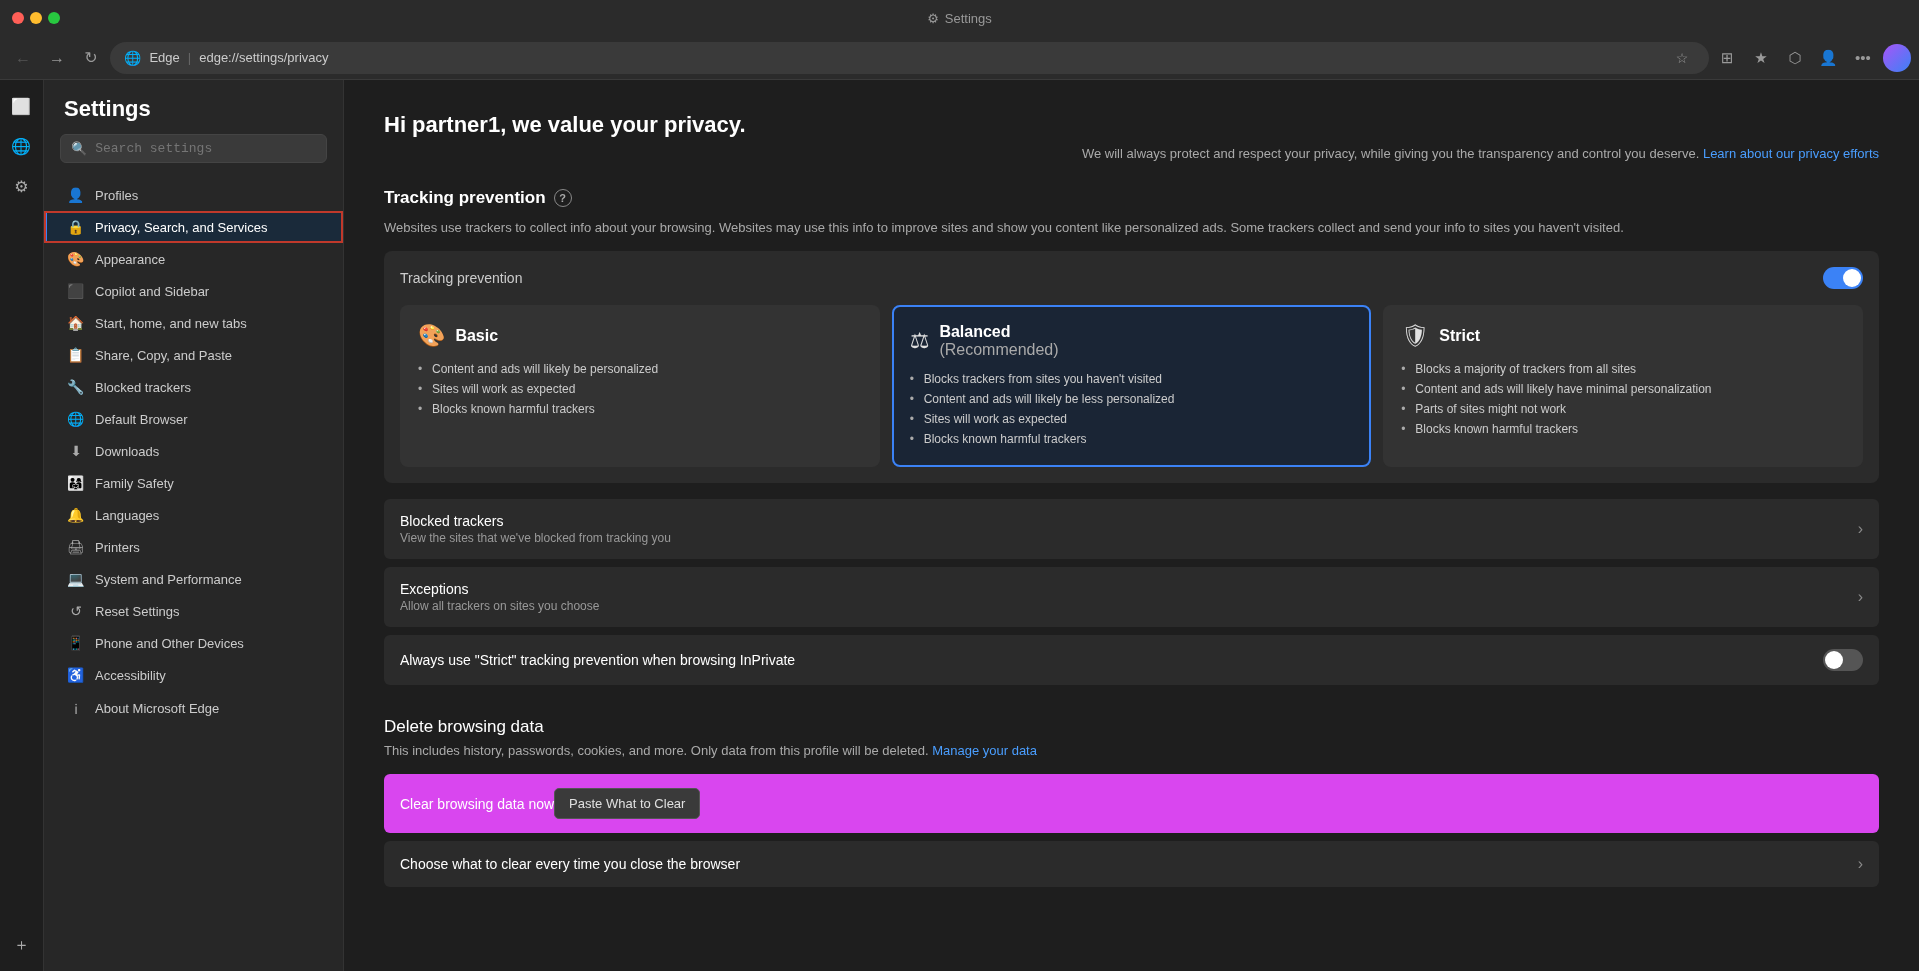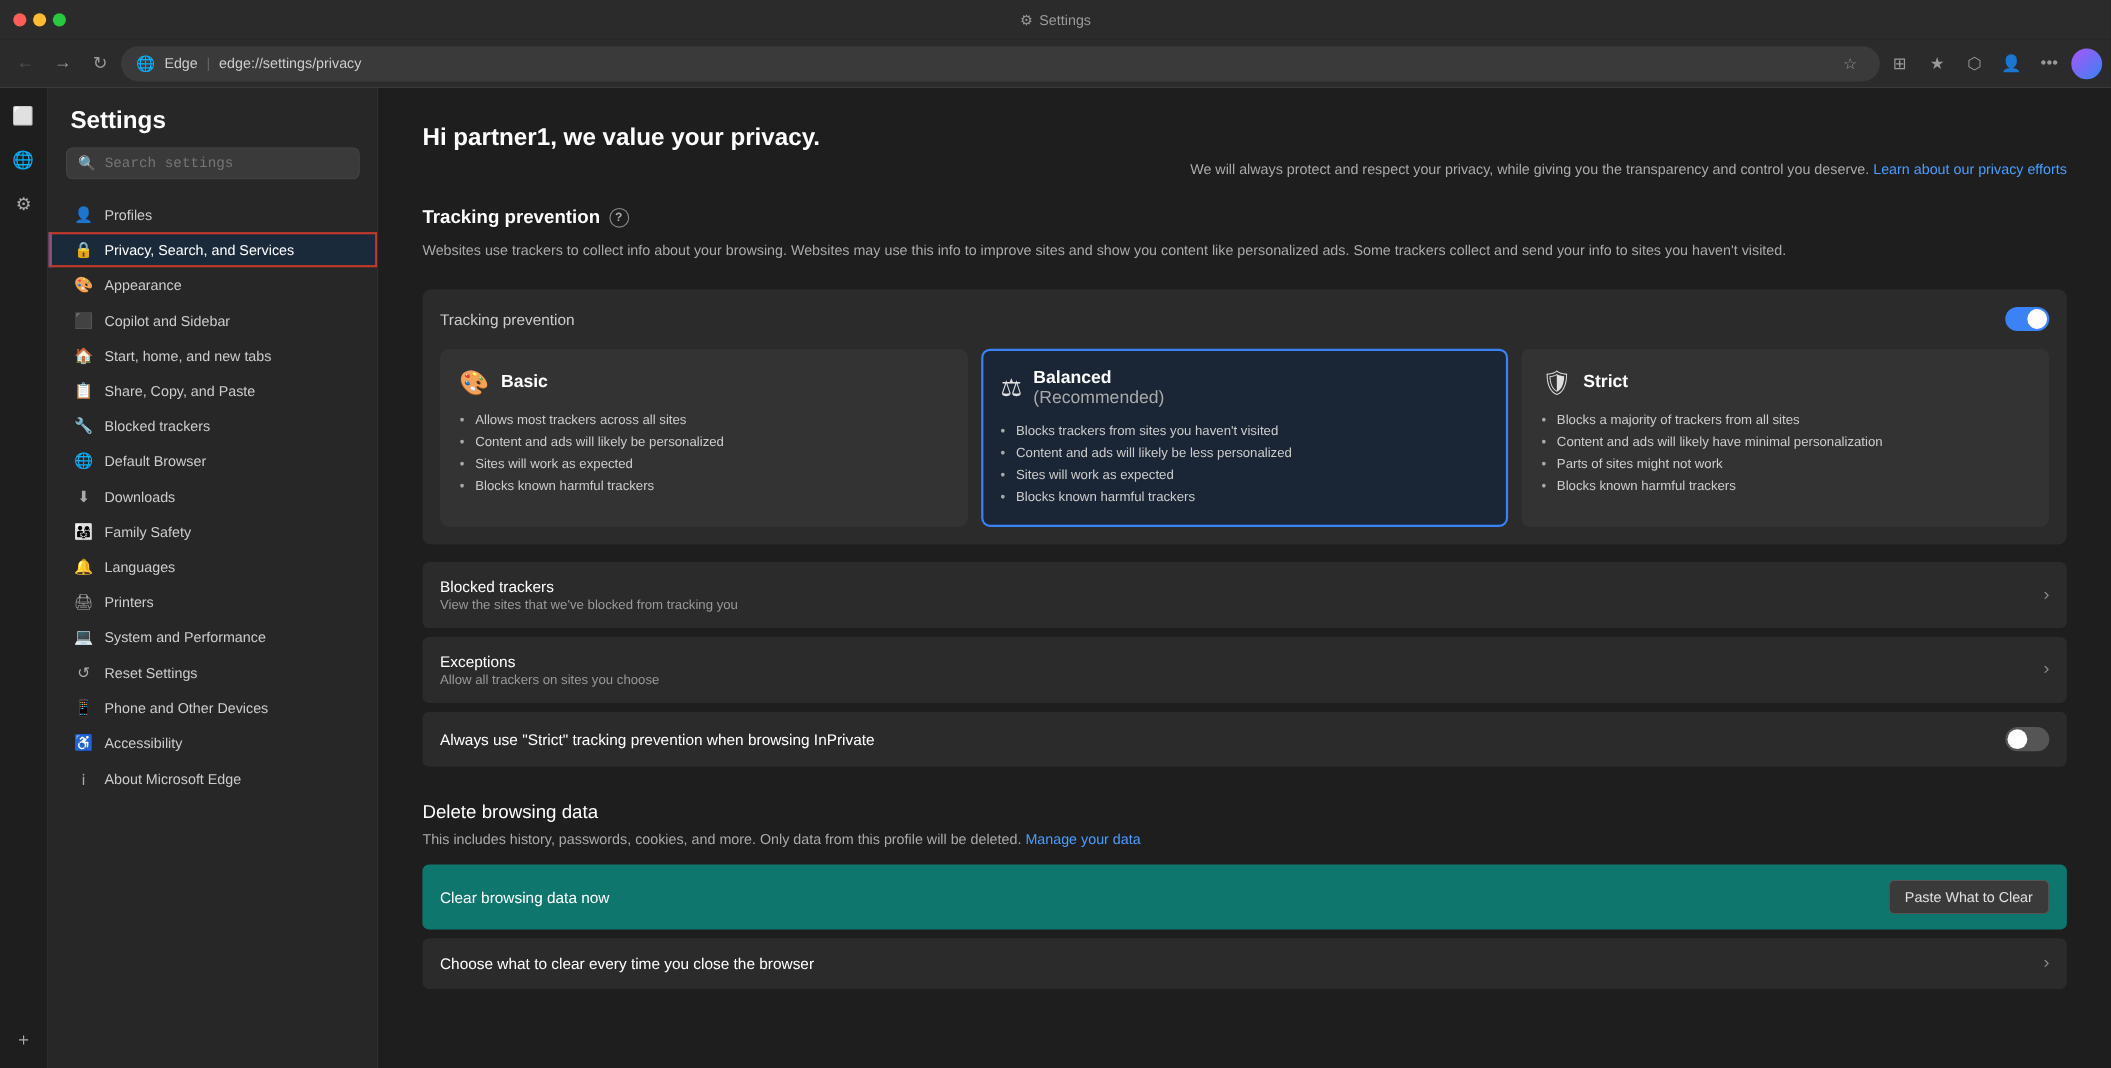--- a/index.html
+++ b/index.html
@@ -222,21 +222,21 @@
     .help-icon {
       width: 18px; height: 18px;
       border: 1px solid #888;
       border-radius: 50%;
       display: flex; align-items: center; justify-content: center;
       font-size: 11px; color: #aaa; cursor: pointer;
     }
     .section-desc {
       font-size: 13px;
       color: #aaa;
-      margin-bottom: 26px;
+      margin-bottom: 14px;
       line-height: 1.5;
     }
 
     
     .tracking-panel {
       background: #2b2b2b;
       border-radius: 8px;
       padding: 16px;
       margin-bottom: 16px;
     }
@@ -324,23 +324,23 @@
 
     
     .delete-section { margin-top: 32px; }
     .delete-title { font-size: 17px; font-weight: 400; color: #fff; margin-bottom: 6px; }
     .delete-desc { font-size: 13px; color: #aaa; margin-bottom: 16px; }
     .delete-desc a { color: #4a9eff; text-decoration: none; }
 
     .data-row {
       display: flex;
       align-items: center;
-      justify-content: space-between;
+      justify-content: flex-start;
       padding: 14px 16px;
-      background: #0f766e;
+      background: #d946ef;
       border-radius: 6px;
       margin-bottom: 8px;
     }
     .data-row-title { font-size: 14px; color: #fff; font-weight: 500; }
     .clear-btn {
       background: #3a3a3a;
       border: 1px solid #555;
       color: #e0e0e0;
       padding: 7px 14px;
       border-radius: 5px;
@@ -505,21 +505,20 @@
       <div class="prevention-cards">
 
         <div class="prev-card">
           <div class="prev-card-header">
             <span class="prev-card-icon">🎨</span>
             <div>
               <div class="prev-card-title">Basic</div>
             </div>
           </div>
           <ul>
-            <li>Allows most trackers across all sites</li>
             <li>Content and ads will likely be personalized</li>
             <li>Sites will work as expected</li>
             <li>Blocks known harmful trackers</li>
           </ul>
         </div>
 
         <div class="prev-card selected">
           <div class="prev-card-header">
             <span class="prev-card-icon">⚖</span>
             <div>

